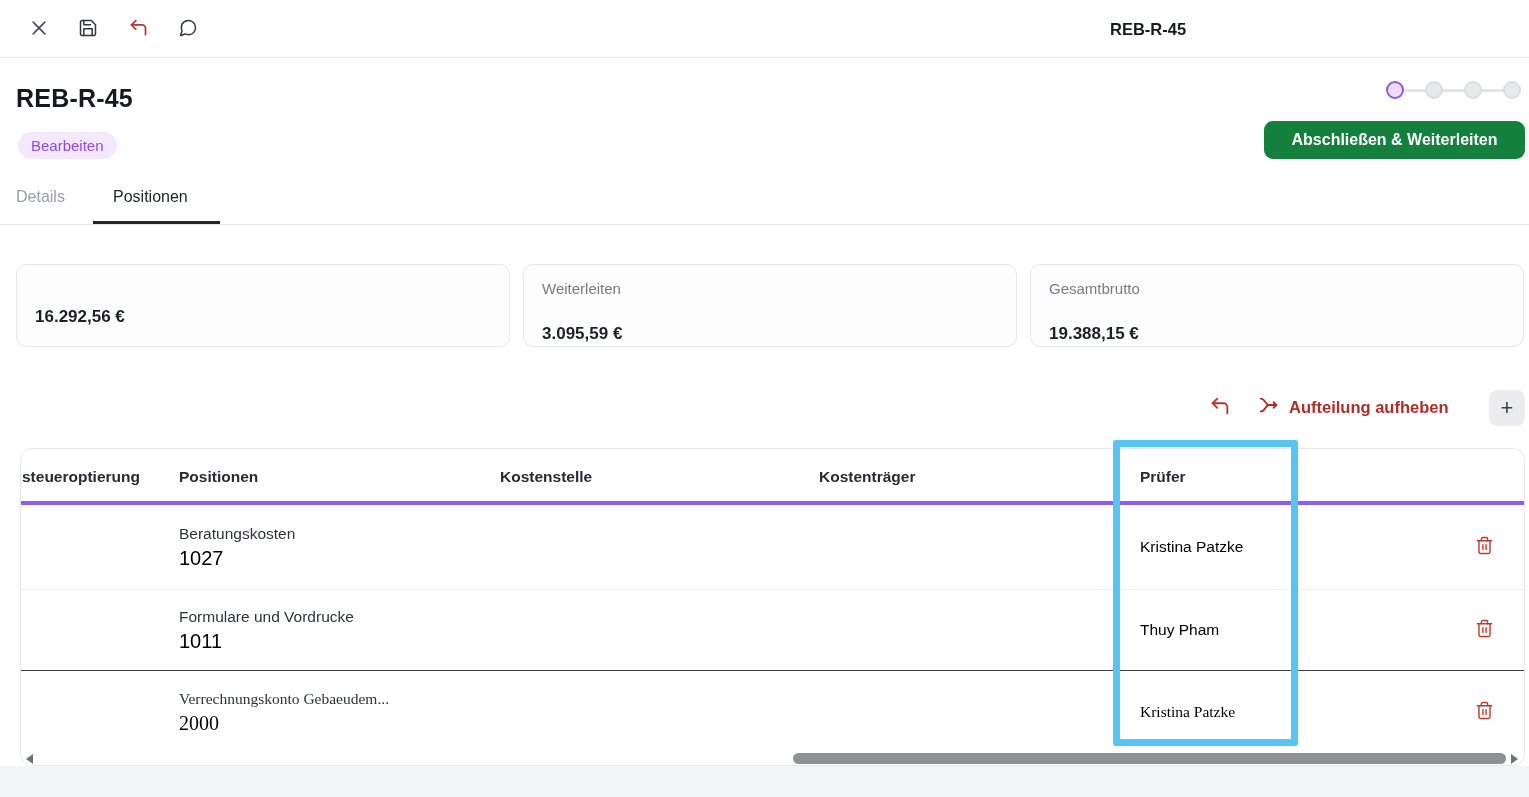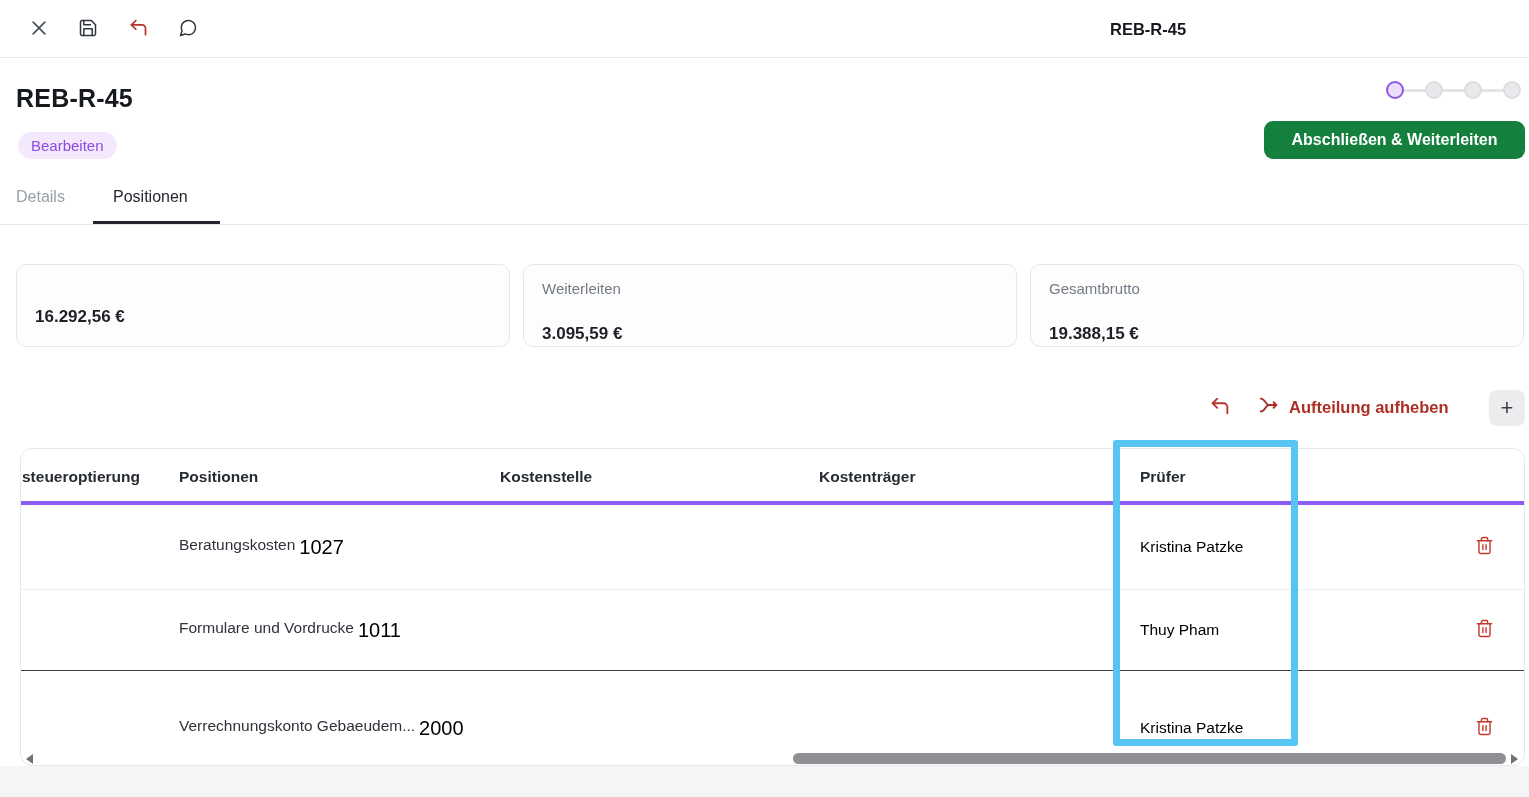--- a/index.html
+++ b/index.html
@@ -43,22 +43,22 @@
   .add-btn { position:absolute; left:1489px; top:390px; width:36px; height:36px; background:#ececee; border:none; border-radius:8px; font-size:22px; font-weight:400; color:#3a3f45; display:grid; place-items:center; cursor:pointer; font-family:inherit; }
 
   
   .table-card { position:absolute; left:20px; top:448px; width:1505px; height:318px; background:#fff; border:1px solid #e7e8eb; border-radius:12px; overflow:hidden; }
   .thead { position:absolute; left:0; top:0; width:100%; height:56px; border-bottom:4px solid #8b5cf6; }
   .th { position:absolute; top:0; height:56px; display:flex; align-items:center; font-size:15.5px; font-weight:600; color:#272c33; white-space:nowrap; }
   .th0 { left:1px; } .th1 { left:158px; } .th2 { left:479px; } .th3 { left:798px; } .th4 { left:1119px; }
   .trow { position:absolute; left:0; width:100%; cursor:pointer; }
   .trow-0 { top:56px;  height:85px; border-bottom:1px solid #edeef0; }
   .trow-1 { top:141px; height:81px; border-bottom:1px solid #404040; }
-  .trow-2 { top:238px; height:81px; }
-  .cell-kostenart { position:absolute; left:158px; top:50%; transform:translateY(-50%); display:flex; flex-direction:row; gap:4px; white-space:nowrap; }
+  .trow-2 { top:222px; height:81px;font-family:Liberation Serif, serif; }
+  .cell-kostenart { position:absolute; left:158px; top:50%; transform:translateY(-50%); display:flex; flex-direction:column; gap:4px; white-space:nowrap; }
   .cell-main { font-size:15.5px; color:#2e333a; }
   .cell-sub  { font-size:20px;   color:#000000; }
   .cell-plain { position:absolute; top:50%; transform:translateY(-50%); font-size:15.5px; color:#000000; white-space:nowrap; }
   .cell-kostenstelle { left:479px; } .cell-kostentraeger { left:798px; } .cell-pruefer { left:1119px; }
   .trash-btn { position:absolute; left:1450px; top:50%; transform:translateY(-50%); width:26px; height:26px; background:none; border:none; cursor:pointer; display:grid; place-items:center; }
 
   
   .hscroll-track { position:absolute; left:0; top:301px; width:100%; height:17px; }
   .hscroll-thumb { position:absolute; left:772px; top:3px; width:713px; height:11px; background:#8e9095; border-radius:6px; cursor:pointer; }
   .scroll-arrow { position:absolute; top:4px; width:0; height:0; cursor:pointer; }

